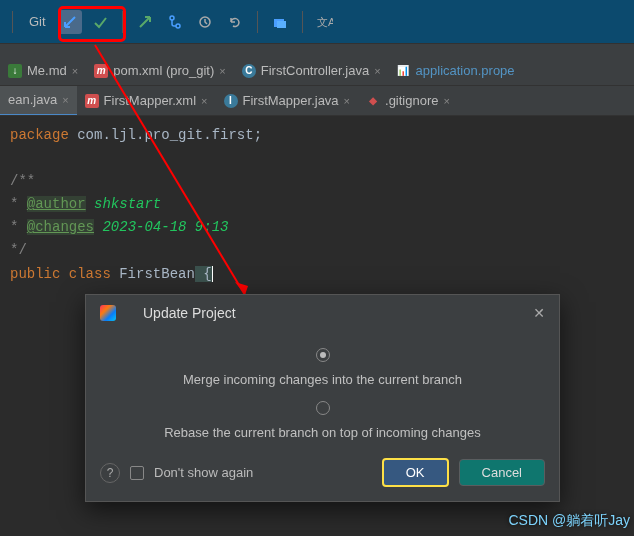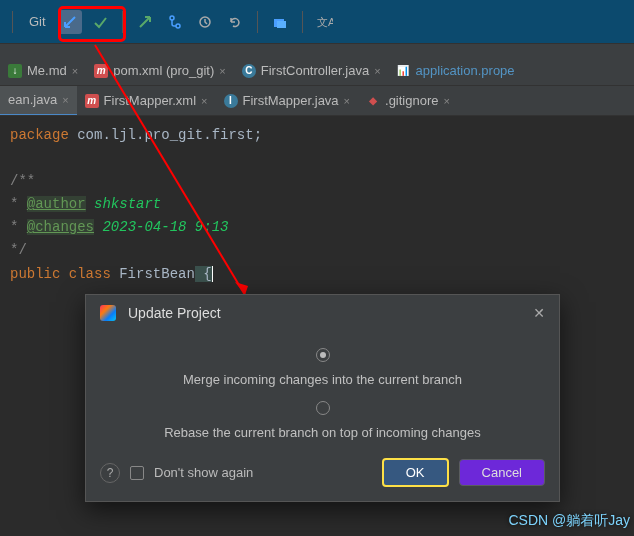--- a/index.html
+++ b/index.html
@@ -107,21 +107,21 @@
       height: 208px;
       background: #3c3f41;
       border: 1px solid #555;
       box-shadow: 0 8px 24px rgba(0,0,0,0.6);
       z-index: 20;
     }
     .dlg-title {
       display: flex;
       align-items: center;
       padding: 10px 14px;
-      gap: 12px;
+      gap: 27px;
     }
     .dlg-title-text { color: #ddd; font-size: 14px; flex: 1; }
     .dlg-close { color: #aaa; cursor: pointer; font-size: 14px; }
     .dlg-body {
       padding: 10px 24px 0 24px;
     }
     .radio-row {
       display: flex;
       align-items: center;
       gap: 10px;
@@ -174,21 +174,21 @@
       border: 1px solid #888;
       border-radius: 2px;
     }
     .chk-label { color: #bbb; font-size: 13px; flex: 1; }
     .btn {
       padding: 5px 22px;
       border-radius: 4px;
       font-size: 13px;
       cursor: pointer;
       border: 1px solid #5a5d5f;
-      background: #6d28d9;
+      background: #0f766e;
       color: #ddd;
     }
     .btn.primary {
       background: #365880;
       border: 2px solid #fde047;
       color: #fff;
       margin-left: 24px;
     }
     .watermark {
       position: absolute;

